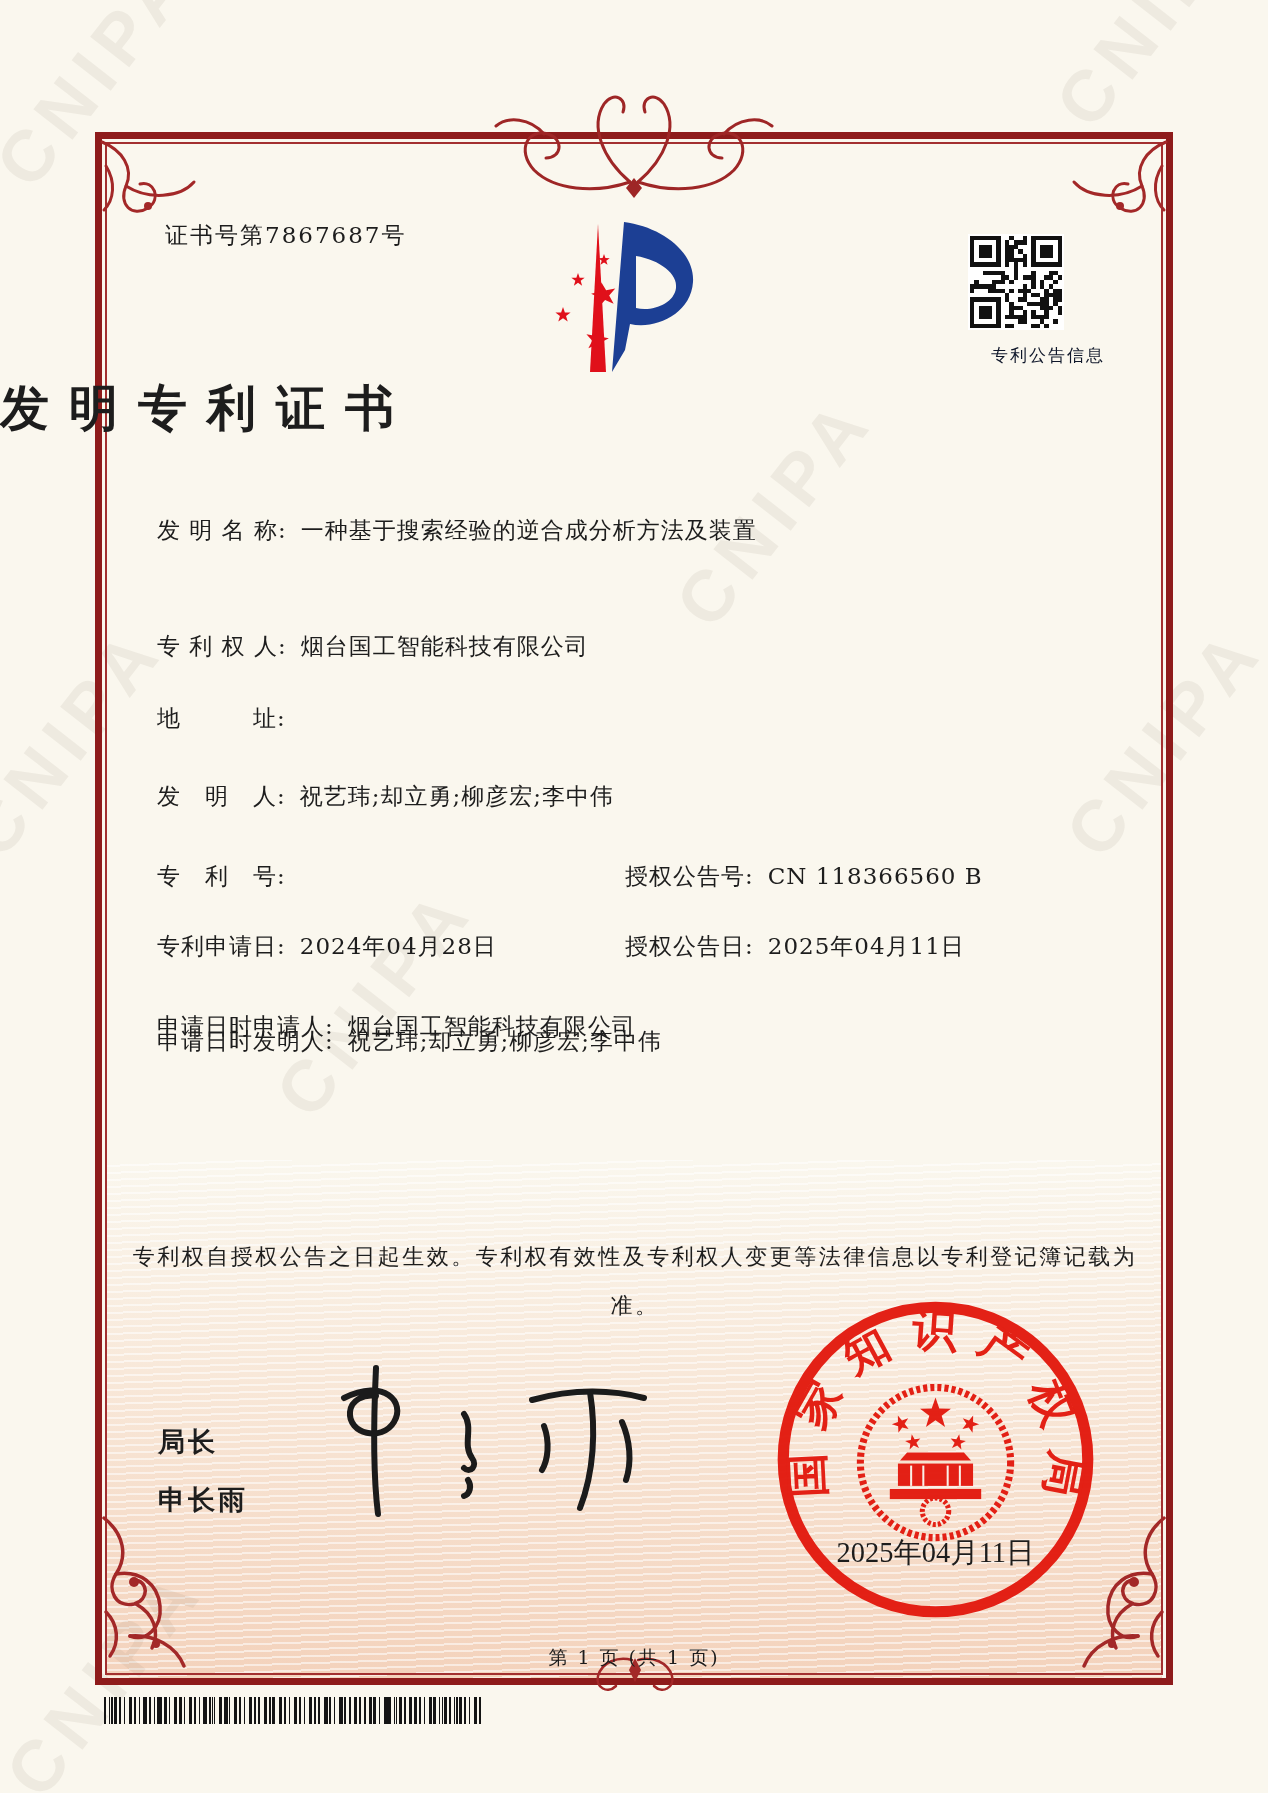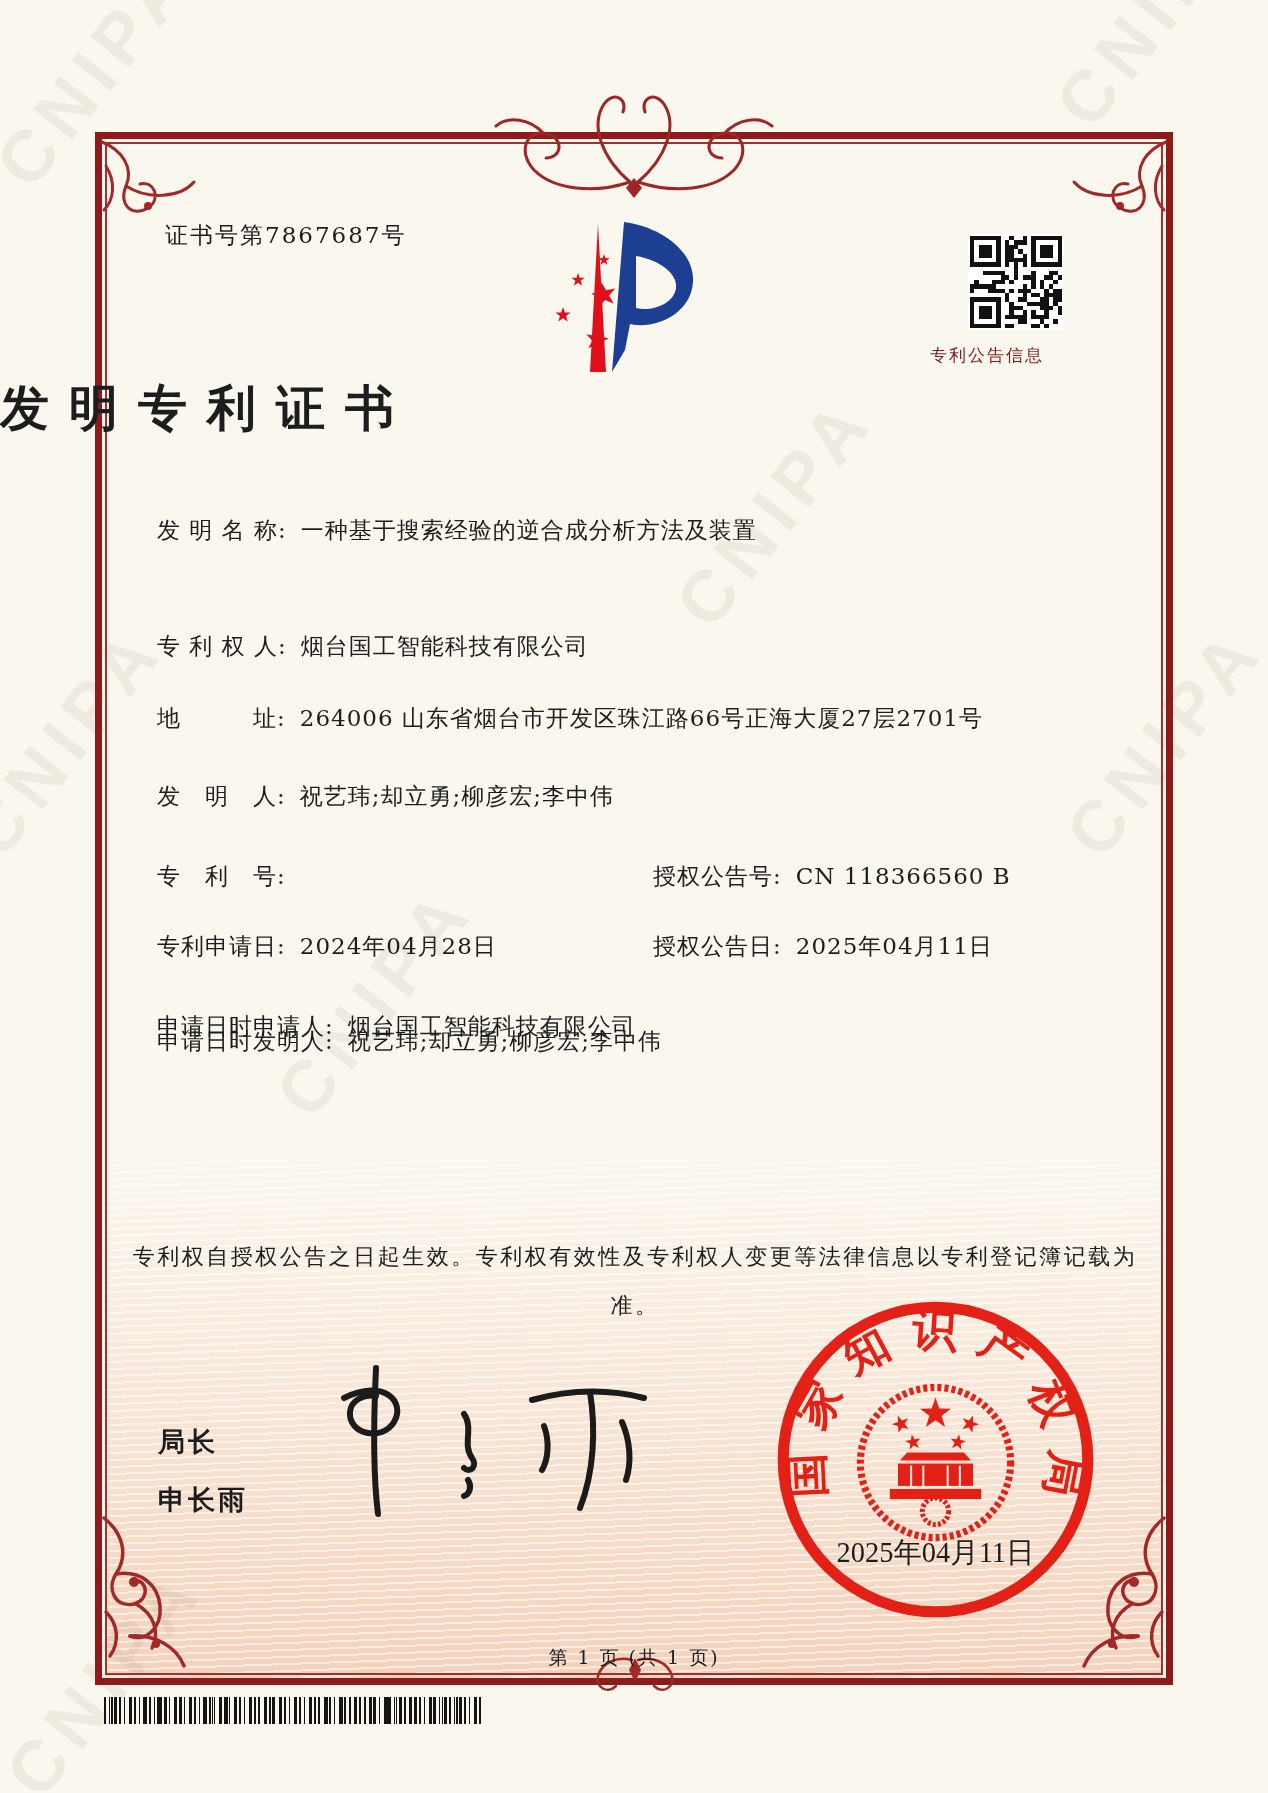--- a/index.html
+++ b/index.html
@@ -29,29 +29,29 @@
   .wm{
     position:absolute;z-index:1;font-family:"Liberation Sans",sans-serif;
     font-weight:700;font-size:72px;letter-spacing:10px;
     color:rgba(125,112,88,.09);transform:rotate(-52deg);white-space:nowrap;
     pointer-events:none;
   }
   
   .cert-no{position:absolute;left:165px;top:220px;font-size:23px;letter-spacing:2px;z-index:3;}
   .logo{position:absolute;left:540px;top:222px;z-index:3;}
   .qr-box{position:absolute;left:968px;top:234px;width:96px;height:96px;z-index:3;background:#fff;padding:2px;box-sizing:border-box;}
-  .qr-caption{position:absolute;left:930px;top:344px;width:175px;text-align:left;
-    font-size:17px;color:#7f1d1d;letter-spacing:2px;z-index:3;}
+  .qr-caption{position:absolute;left:930px;top:344px;width:175px;text-align:right;
+    font-size:17px;color:#0f172a;letter-spacing:2px;z-index:3;}
   .title{position:absolute;left:0;top:376px;width:1268px;text-align:left;
     font-size:49px;font-weight:600;letter-spacing:20px;z-index:3;}
   
   .row{position:absolute;left:157px;display:flex;font-size:23px;line-height:37px;z-index:3;}
   .row .lbl{white-space:pre;letter-spacing:1px;}
   .row .val{margin-left:14px;letter-spacing:1px;}
-  .row.col2{left:625px;margin-left:28px;}
+  .row.col2{left:625px;}
   .addr-val{width:700px;}
   
   .statement{position:absolute;left:120px;top:1232px;width:1030px;z-index:3;
     font-size:22px;line-height:49px;letter-spacing:2.5px;text-align:center;}
   
   .sig-title{position:absolute;left:158px;top:1424px;font-size:27px;font-weight:700;
     font-family:"Liberation Sans",sans-serif;z-index:3;letter-spacing:3px;}
   .sig-name{position:absolute;left:158px;top:1482px;font-size:27px;font-weight:700;
     font-family:"Liberation Sans",sans-serif;z-index:3;letter-spacing:3px;}
   .sig-svg{position:absolute;left:292px;top:1362px;z-index:3;}
@@ -308,21 +308,20 @@
 <div class="row" style="top:512px;">
   <span class="lbl">发 明 名 称:</span>
   <span class="val">一种基于搜索经验的逆合成分析方法及装置</span>
 </div>
 <div class="row" style="top:628px;">
   <span class="lbl">专 利 权 人:</span>
   <span class="val">烟台国工智能科技有限公司</span>
 </div>
 <div class="row" style="top:700px;">
   <span class="lbl">地　　　址:</span>
-  <span class="val addr-val">264006 山东省烟台市开发区珠江路66号正海大厦27层2701号</span>
 </div>
 <div class="row" style="top:778px;">
   <span class="lbl">发　明　人:</span>
   <span class="val">祝艺玮;却立勇;柳彦宏;李中伟</span>
 </div>
 <div class="row" style="top:858px;">
   <span class="lbl">专　利　号:</span>
 </div>
 <div class="row col2" style="top:858px;">
   <span class="lbl">授权公告号:</span>

